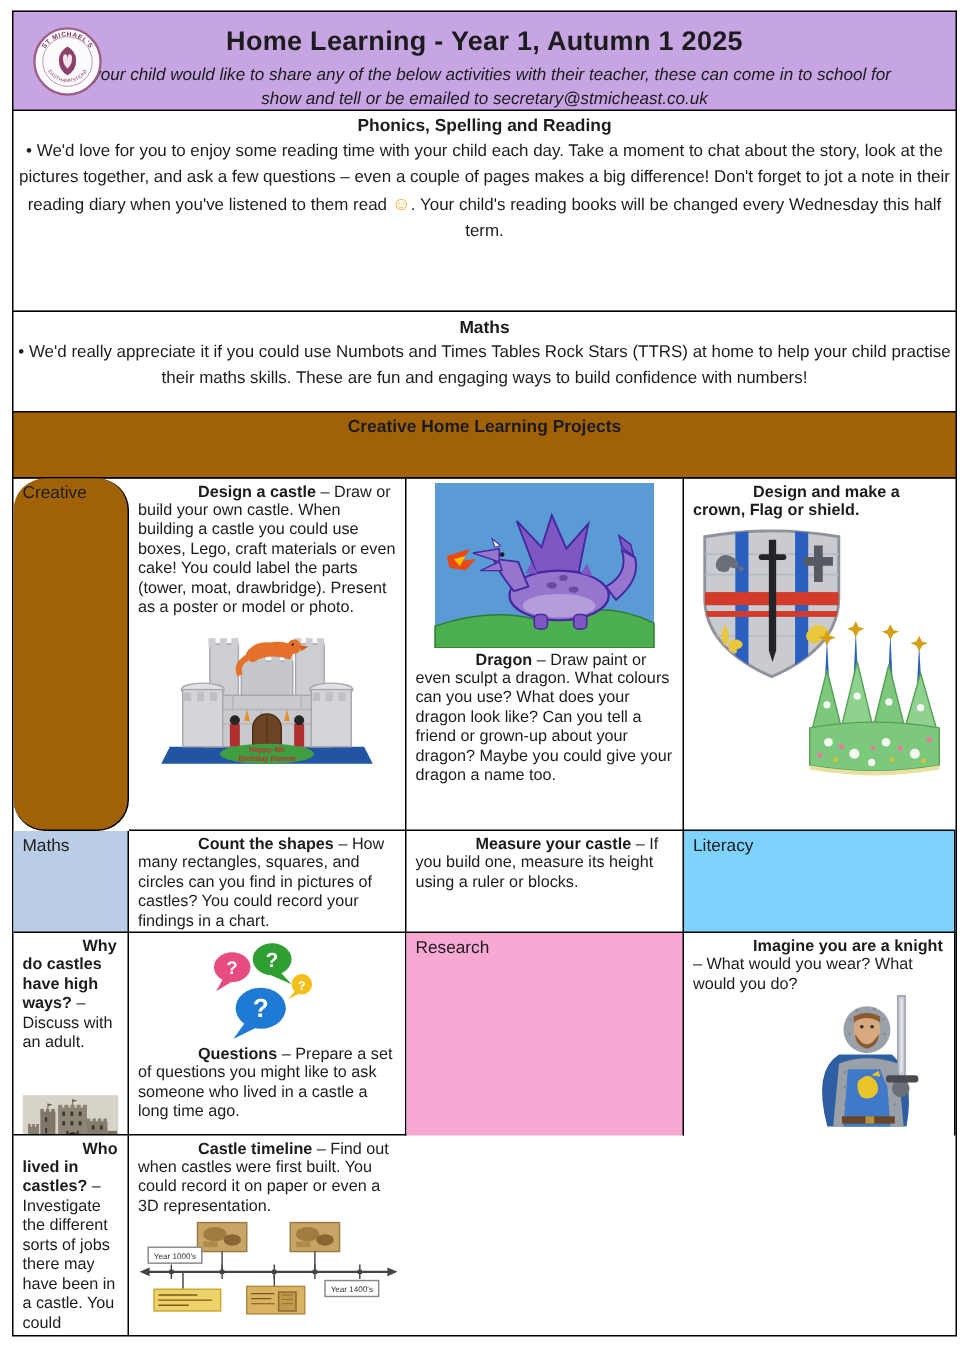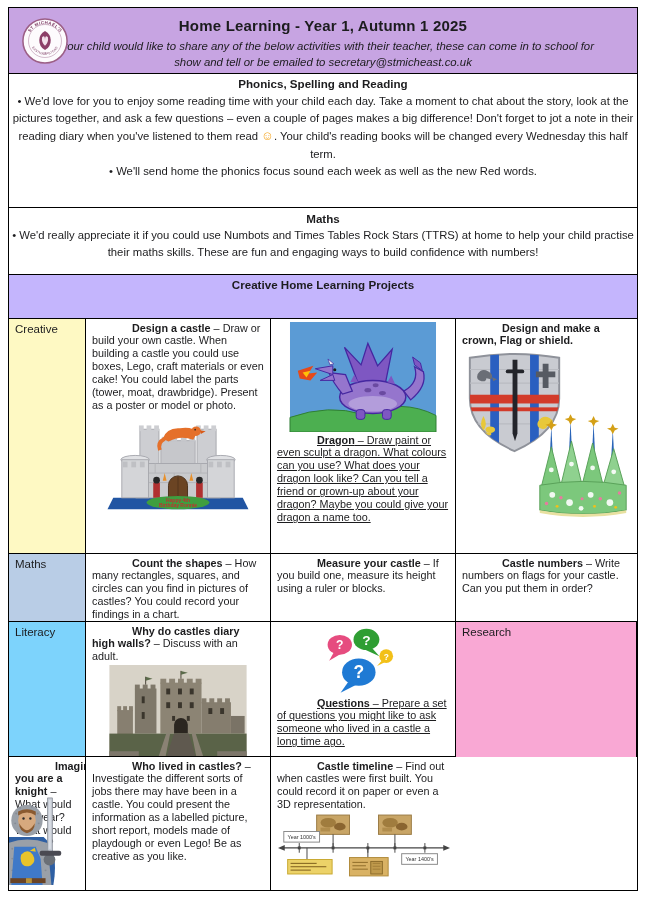--- a/index.html
+++ b/index.html
@@ -8,53 +8,53 @@
     position:relative; width:646px; height:908px; background:#fff;
     font-family:"Liberation Sans", sans-serif; color:#1c1c1e; overflow:hidden;
   }
   .inner { position:absolute; top:8px; left:8px; width:630px; }
   .box { border:1.5px solid #000; margin-top:-1.5px; background:#fff; }
 
   
   .header-box { background:#c7a4e2; position:relative; height:67px; padding:6px 10px; }
   .logo-wrap { position:absolute; left:12px; top:9px; width:48px; height:48px; }
   .header-text { width:100%; text-align:center; padding:3px 20px 0 20px; }
-  .header-title { font-weight:bold; font-size:15px; margin-bottom:4px; letter-spacing:.2px; }
+  .header-title { font-weight:bold; font-size:18px; margin-bottom:4px; letter-spacing:.2px; }
   .header-sub { font-style:italic; font-size:11.4px; line-height:1.45; max-width:545px; margin:0 auto; }
 
   
   .section { text-align:center; padding:3px 0; }
   .section-title { font-weight:bold; font-size:11.6px; line-height:1.45; }
   .section p { font-size:11.3px; line-height:1.52; }
   .phonics-box { height:136px; }
   .maths-box { height:69px; }
-  .banner-box { background:#c4b5fd; height:45px; padding-top:2px; }
+  .banner-box { background:#a16207; height:45px; padding-top:2px; }
   .banner-box p { line-height:1.38; }
   .emoji { color:#f5a623; font-size:12.5px; }
 
   
   .projects-grid {
     display:grid; grid-template-columns:77px 185px 185px 1fr;
     grid-template-rows:235px 68px 135px 133px;
     border:1.5px solid #000; margin-top:-1.5px;
   }
   .cell {
     border-right:1.5px solid #000; border-bottom:1.5px solid #000;
     padding:3px 6px; font-size:10.8px; line-height:1.2; overflow:hidden; position:relative;
   }
   .cell.lc { border-right:none; }
   .cell.lr { border-bottom:none; }
   .row-label { font-size:11.5px; padding-top:4px; }
-  .bg-creative { background:#fef9c3; }
+  .bg-creative { background:#a16207;border-radius:21px; }
   .bg-maths { background:#b9cde6; }
   .bg-literacy { background:#7dd3fc; }
   .bg-research { background:#f9a8d4; }
   .lead { font-weight:bold;margin-left:40px; }
   .img-center { display:flex; justify-content:center; }
-  .mt2 { margin-top:2px;text-decoration:underline; }
+  .mt2 { margin-top:2px; }
   .crown-shield-zone { position:relative; height:198px; margin-top:3px; }
   .shield-pos { position:absolute; left:2px; top:0; }
   .crown-pos { position:absolute; right:0; top:64px; }
   .knight-pos { position:absolute; right:6px; bottom:0; }
   svg text { font-family:"Liberation Sans", sans-serif; }
 </style>
 </head>
 <body>
 
 <div class="page">
@@ -81,21 +81,20 @@
     </div>
     <div class="header-text">
       <div class="header-title">Home Learning - Year 1, Autumn 1 2025</div>
       <div class="header-sub">If your child would like to share any of the below activities with their teacher, these can come in to school for show and tell or be emailed to secretary@stmicheast.co.uk</div>
     </div>
   </div>
 
   <div class="box section phonics-box">
     <div class="section-title">Phonics, Spelling and Reading</div>
     <p><span>• We'd love for you to enjoy some reading time with your child each day. Take a moment to chat about the story, look at the pictures together, and ask a few questions – even a couple of pages makes a big difference! Don't forget to jot a note in their reading diary when you've listened to them read </span><span class="emoji">☺</span><span>. Your child's reading books will be changed every Wednesday this half term.</span></p>
-    <p>• We'll send home the phonics focus sound each week as well as the new Red words.</p>
   </div>
 
   <div class="box section maths-box">
     <div class="section-title">Maths</div>
     <p>• We'd really appreciate it if you could use Numbots and Times Tables Rock Stars (TTRS) at home to help your child practise their maths skills. These are fun and engaging ways to build confidence with numbers!</p>
   </div>
 
   <div class="box section banner-box">
     <div class="section-title">Creative Home Learning Projects</div>
   </div>
@@ -263,27 +262,24 @@
       </div>
     </div>
 
     <div class="cell row-label bg-maths">Maths</div>
     <div class="cell">
       <span class="lead">Count the shapes</span><span> – How many rectangles, squares, and circles can you find in pictures of castles? You could record your findings in a chart.</span>
     </div>
     <div class="cell">
       <span class="lead">Measure your castle</span><span> – If you build one, measure its height using a ruler or blocks.</span>
     </div>
-    <div class="cell lc">
-      <span class="lead">Castle numbers</span><span> – Write numbers on flags for your castle. Can you put them in order?</span>
-    </div>
 
     <div class="cell row-label bg-literacy">Literacy</div>
     <div class="cell">
-      <span class="lead">Why do castles diary high walls?</span><span> – Discuss with an adult.</span>
+      <span class="lead">Why do castles have high ways?</span><span> – Discuss with an adult.</span>
       <div class="img-center mt2">
         <svg viewBox="0 0 140 100" width="140" height="98">
           <rect width="140" height="100" fill="#d8d3c8"></rect>
           <rect x="52" y="18" width="42" height="52" fill="#8c8474"></rect>
           <g fill="#8c8474">
                 <rect x="52" y="14" width="6" height="5"></rect>
                 <rect x="61" y="14" width="6" height="5"></rect>
                 <rect x="70" y="14" width="6" height="5"></rect>
                 <rect x="79" y="14" width="6" height="5"></rect>
                 <rect x="88" y="14" width="6" height="5"></rect>

